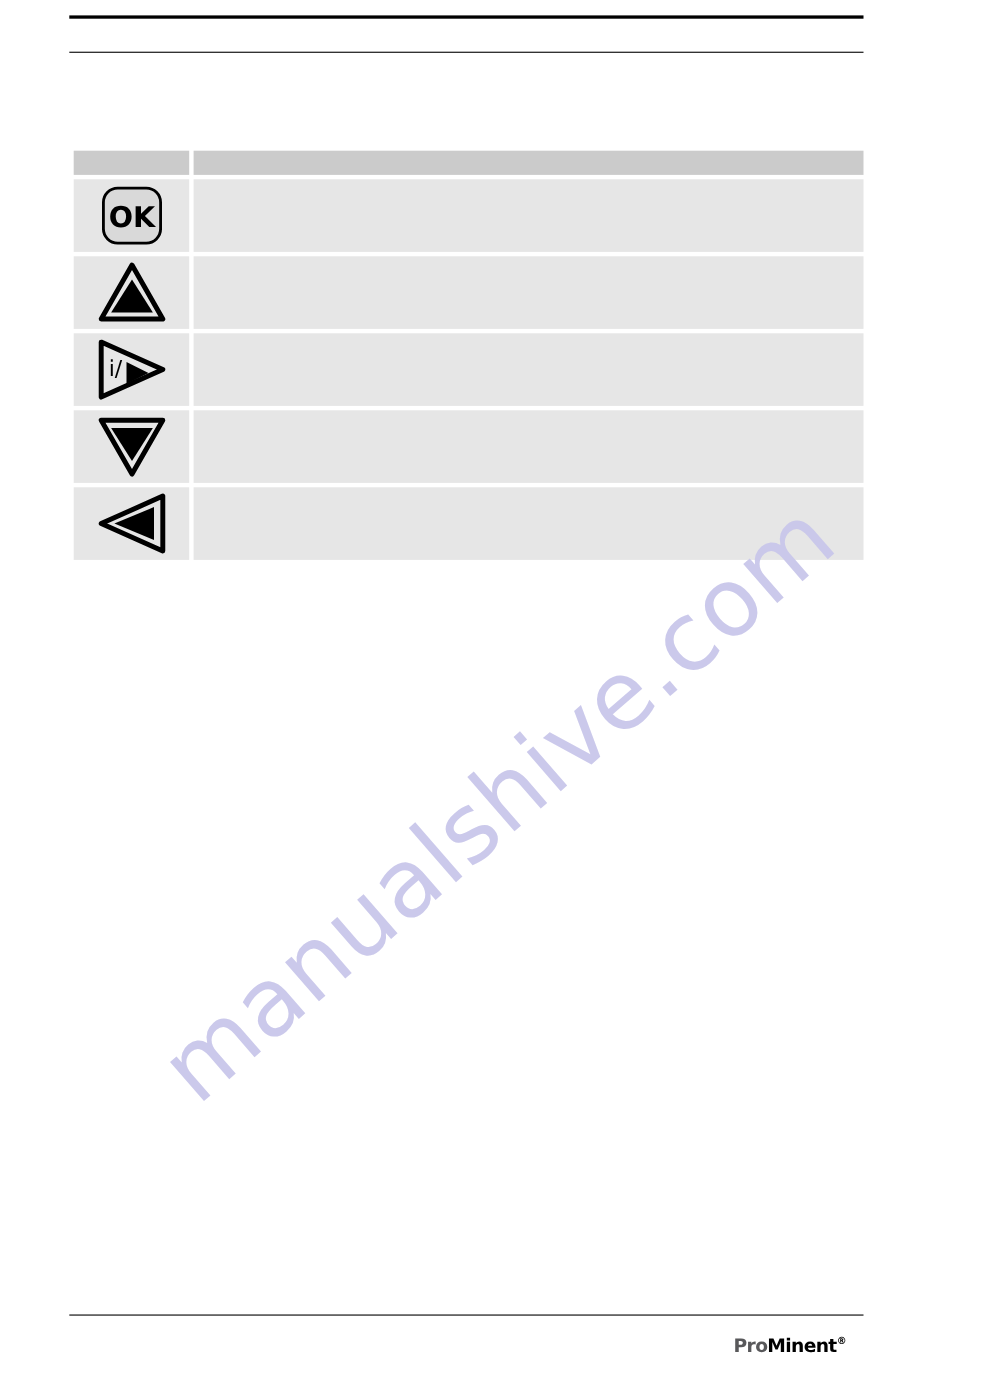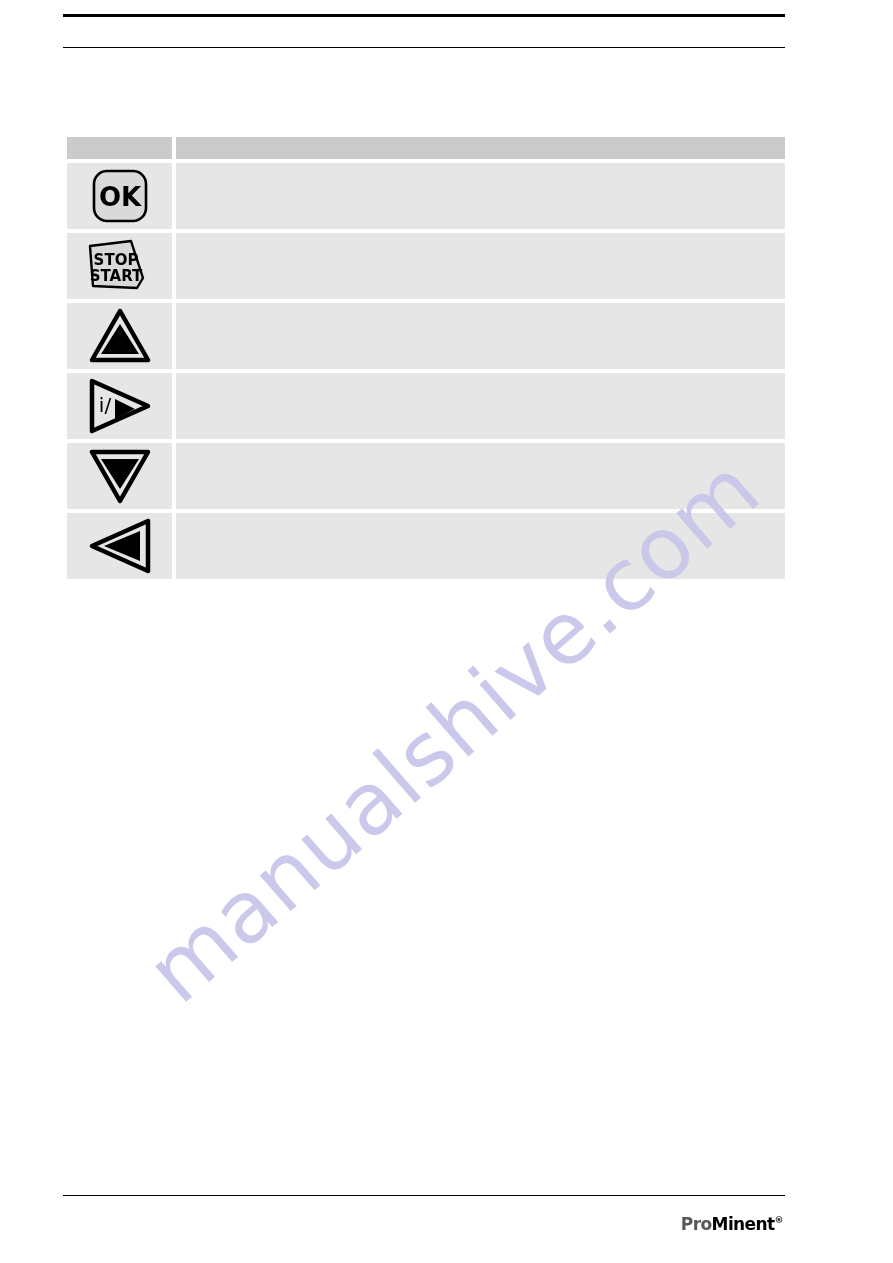--- a/index.html
+++ b/index.html
@@ -166,21 +166,21 @@
     height: 40px;
   }
   .footer-page-no {
     position: absolute;
     left: 0; top: 14px;
     font-size: 11px;
     color: #000;
   }
   .brand-logo {
     position: absolute;
-    right: 2px;
+    right: 16px;
     top: 16px;
     font-family: "DejaVu Sans", sans-serif;
     font-size: 17px;
     font-weight: bold;
     letter-spacing: -0.6px;
     line-height: 17px;
     white-space: nowrap;
   }
   .brand-pro   { color: #58585a; }
   .brand-minent{ color: #000000; }
@@ -220,32 +220,20 @@
               <text x="31" y="39" text-anchor="middle" font-family="'DejaVu Sans', sans-serif" font-size="26" font-weight="bold" fill="#000">OK</text>
             </svg>
           </div>
         </td>
         <td class="cell-desc"></td>
       </tr>
 
 
 
 
-      <tr>
-        <td class="cell-key">
-          <div class="icon-wrap">
-            <svg width="70" height="56" viewBox="0 0 70 56" aria-hidden="true">
-              <polygon points="5,8 46,3 58,40 52,50 8,48" fill="#d9d9d9" stroke="#000" stroke-width="2.4" stroke-linejoin="round"></polygon>
-              <text x="31" y="27" text-anchor="middle" font-family="'DejaVu Sans', sans-serif" font-size="15" font-weight="bold" fill="#000">STOP</text>
-              <text x="31" y="43" text-anchor="middle" font-family="'DejaVu Sans', sans-serif" font-size="15" font-weight="bold" fill="#000">START</text>
-            </svg>
-          </div>
-        </td>
-        <td class="cell-desc"></td>
-      </tr>
 
       <tr>
         <td class="cell-key">
           <div class="icon-wrap">
             <svg width="62" height="56" viewBox="0 0 62 56" aria-hidden="true">
               <polygon points="31,3 59,52 3,52" fill="none" stroke="#000" stroke-width="4.5" stroke-linejoin="round"></polygon>
               <polygon points="31,16 50,46 12,46" fill="#000"></polygon>
             </svg>
           </div>
         </td>

